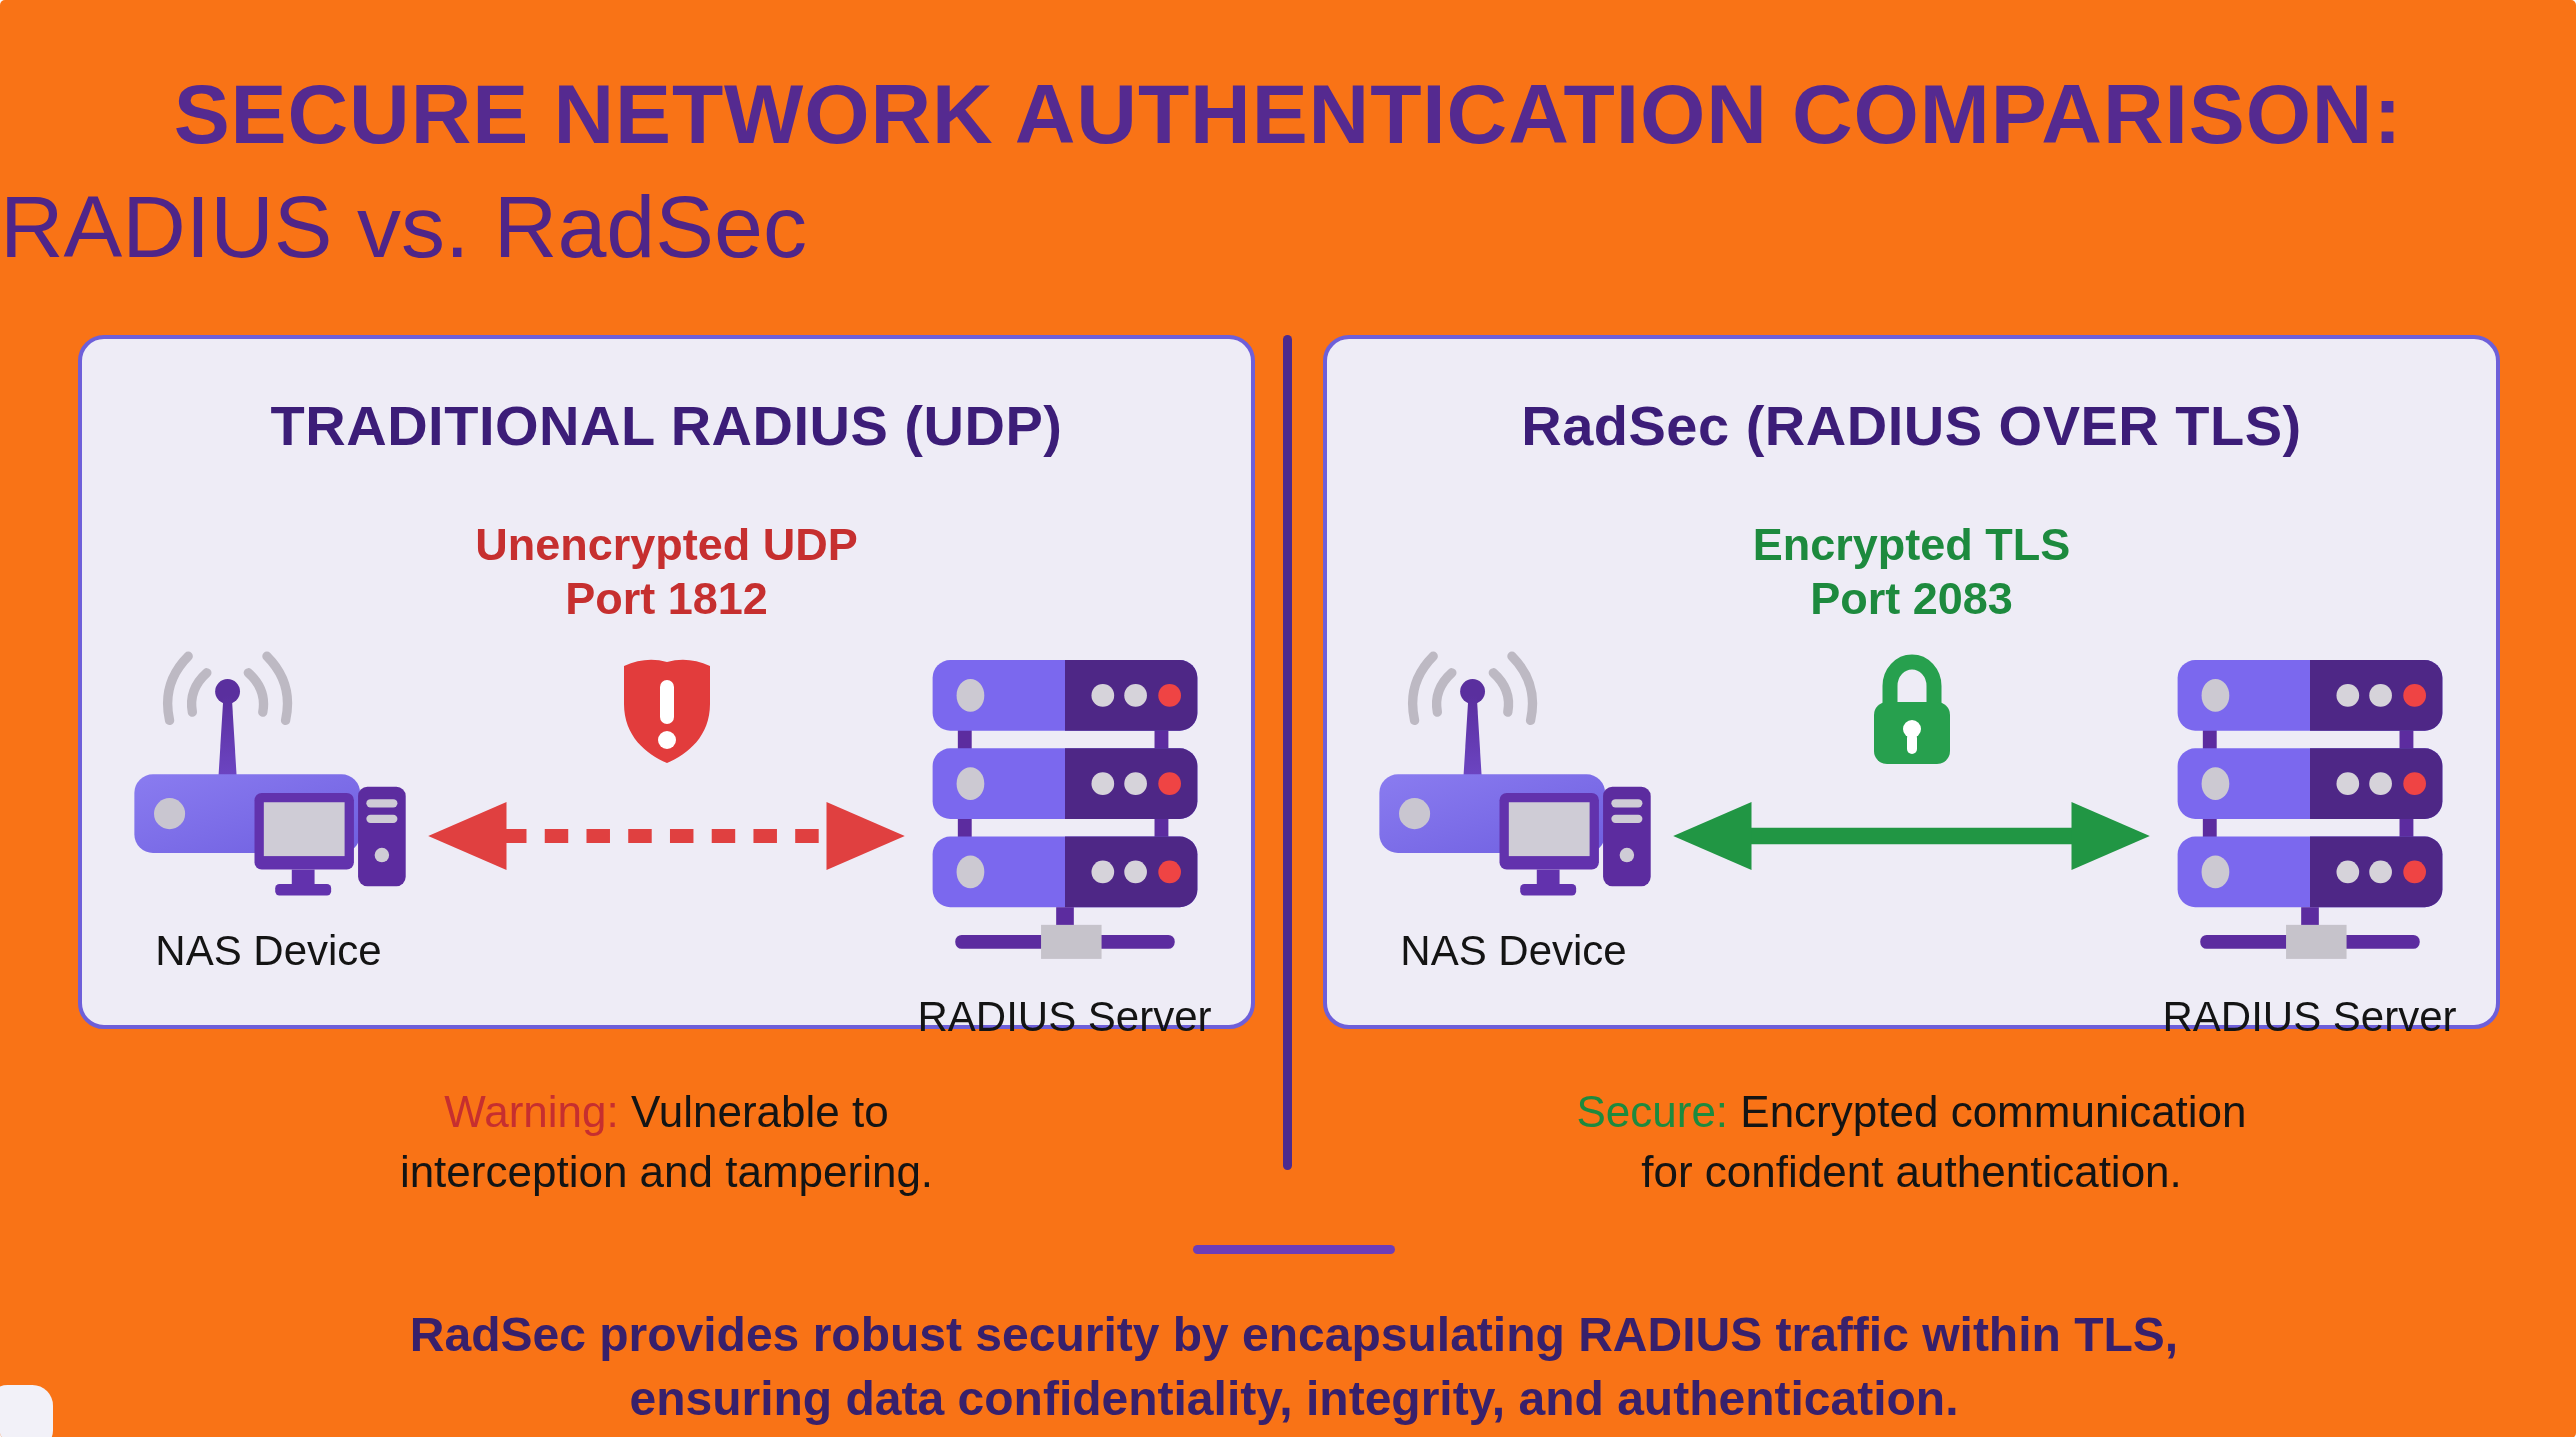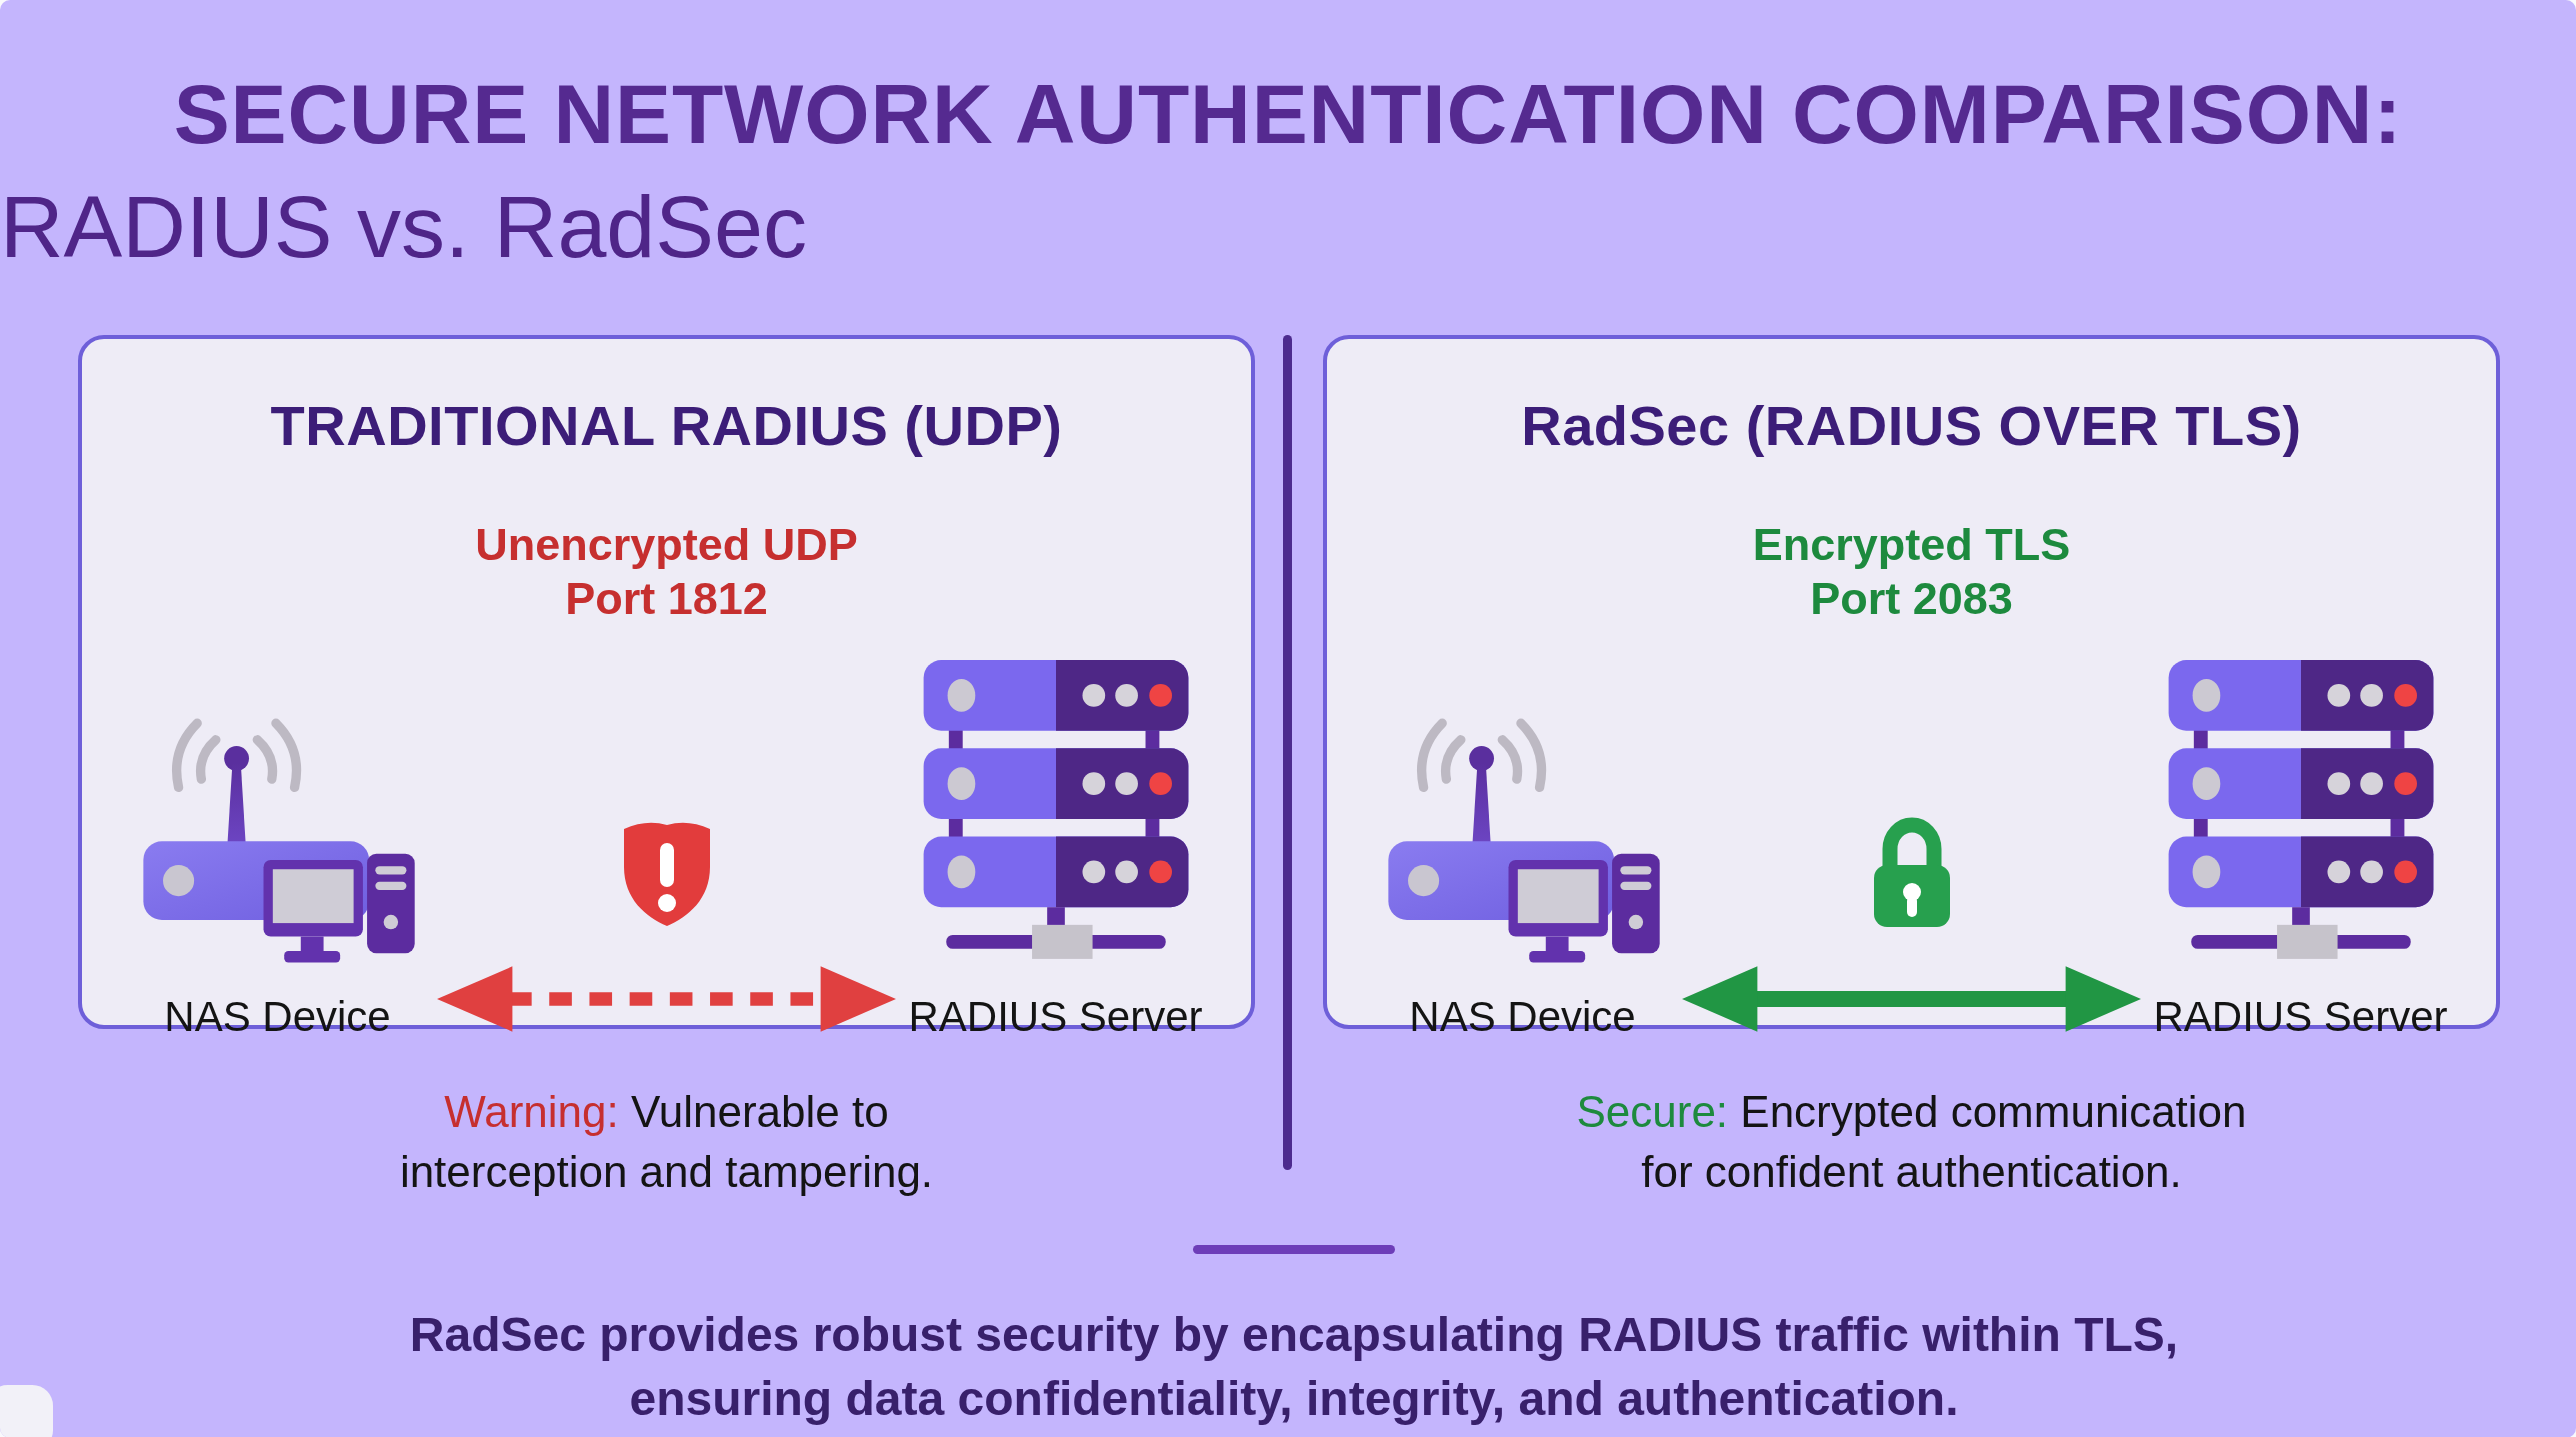--- a/index.html
+++ b/index.html
@@ -4,22 +4,22 @@
 <style>
   html,body{margin:0;padding:0;}
   body{
     width:2576px;height:1438px;position:relative;
     background:#f9f9fc;
     font-family:"Liberation Sans", sans-serif;
     -webkit-font-smoothing:antialiased;
   }
   .card{
     position:absolute;inset:0;
-    background:#c4b5fd;
-    border-radius:10px;
+    background:#f97316;
+    border-radius:5px;
     overflow:hidden;
   }
   
   .main-title{
     margin-top:66px;
     text-align:center;
     font-size:84px;font-weight:700;letter-spacing:0.9px;
     color:#552a90;
   }
   .main-subtitle{
@@ -46,22 +46,22 @@
     font-size:56px;font-weight:700;
     color:#3c1d78;letter-spacing:0.5px;
   }
   .transport-label{
     margin-top:60px;text-align:center;
     font-size:45px;font-weight:700;line-height:1.2;
   }
   .transport-label.red{color:#c62f2f;}
   .transport-label.green{color:#1d8a3e;}
   .diagram-row{
-    display:flex;align-items:flex-end;
-    padding:0 41px;margin-top:24px;
+    display:flex;align-items:flex-start;
+    padding:0 32px;margin-top:24px;
   }
   .device-col{
     display:flex;flex-direction:column;align-items:center;
     width:309px;flex:0 0 309px;
   }
   .device-icon{width:290px;height:auto;display:block;}
   .device-label{
     margin-top:28px;
     font-size:42px;color:#141414;font-weight:400;
     white-space:nowrap;

